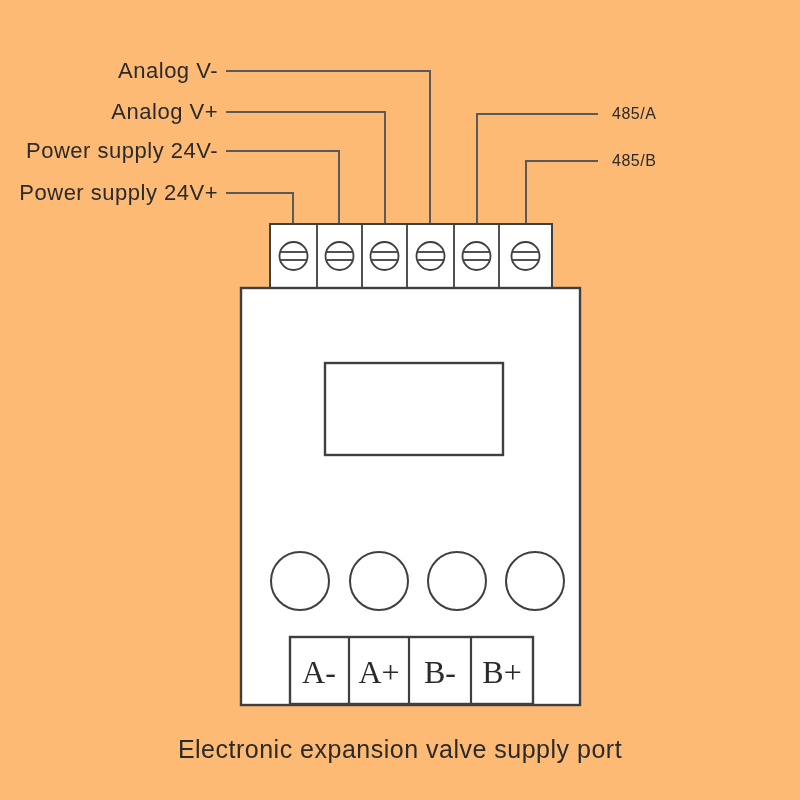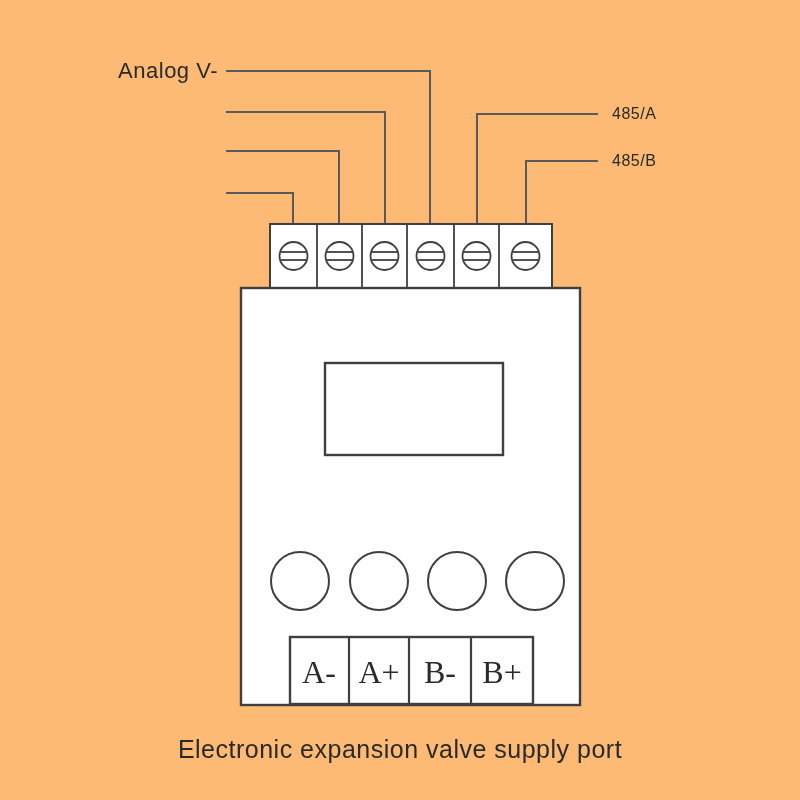--- a/index.html
+++ b/index.html
@@ -54,20 +54,23 @@
     font-size: 32px;
     fill: #2a2a2a;
   }
 </style>
 </head>
 <body>
 
 <div id="canvas">
 
   <div class="wire-label left" style="top: 58px;">Analog V-</div>
+  <div class="wire-label left" style="top: 99px;">Analog V+</div>
+  <div class="wire-label left" style="top: 138px;">Power supply 24V-</div>
+  <div class="wire-label left" style="top: 180px;">Power supply 24V+</div>
 
   <div class="wire-label right" style="top: 101px;">485/A</div>
   <div class="wire-label right" style="top: 148px;">485/B</div>
 
   <svg id="diagram-svg" viewBox="0 0 800 800">
 
     <g stroke="#5a5a5a" stroke-width="2" fill="none">
       <path d="M226,71 H430 V223"></path>
       <path d="M226,112 H385 V223"></path>
       <path d="M226,151 H339 V223"></path>

